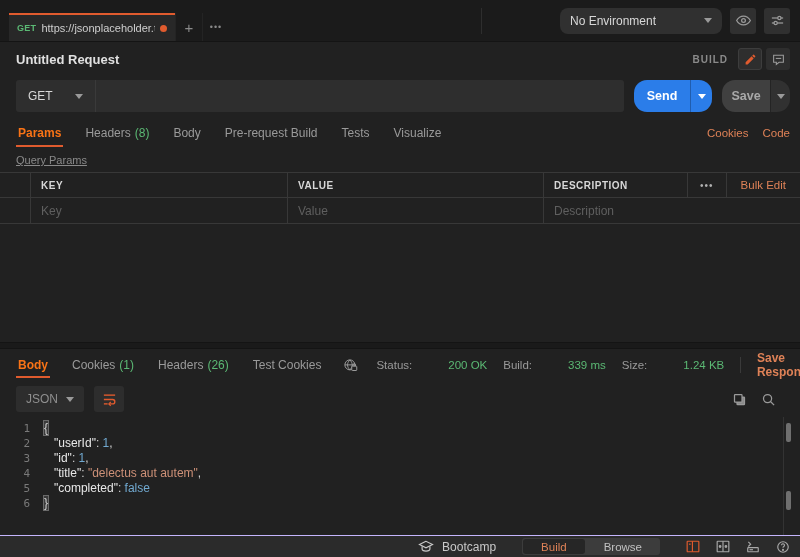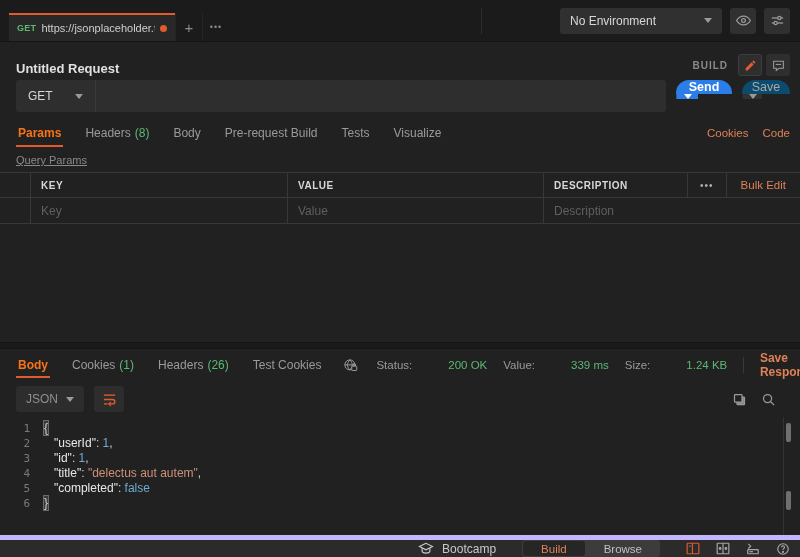--- a/index.html
+++ b/index.html
@@ -15,43 +15,43 @@
   
   .tabstrip{height:42px;background:var(--bg-strip);display:flex;align-items:flex-end;flex-shrink:0;border-bottom:1px solid #141414;}
   .req-tab{width:166px;height:28px;background:#282828;border-top:2px solid var(--accent);margin-left:9px;display:flex;align-items:center;gap:5px;padding:0 8px;cursor:pointer;}
   .req-tab .method{color:var(--green);font-size:9px;font-weight:bold;letter-spacing:.3px;flex-shrink:0;}
   .req-tab .t-title{color:#cfcfcf;font-size:11px;white-space:nowrap;overflow:hidden;}
   .dot{width:7px;height:7px;border-radius:50%;background:var(--accent);flex-shrink:0;}
   .tab-btn{width:27px;height:28px;display:flex;align-items:center;justify-content:center;color:#8a8a8a;font-size:15px;border-left:1px solid #242424;cursor:pointer;}
   .tab-btn.dots{font-size:9px;letter-spacing:1px;}
   .strip-right{margin-left:auto;align-self:center;display:flex;align-items:center;gap:8px;padding-right:10px;}
   .strip-divider{width:1px;height:26px;background:#2e2e2e;margin-right:70px;}
-  .env-select{width:162px;height:26px;background:#303030;border-radius:3px;display:flex;align-items:center;justify-content:space-between;padding:0 10px;color:#d8d8d8;font-size:12px;cursor:pointer;}
+  .env-select{width:162px;height:26px;background:#303030;border-radius:8px;display:flex;align-items:center;justify-content:space-between;padding:0 10px;color:#d8d8d8;font-size:12px;cursor:pointer;}
   .icon-btn{width:26px;height:26px;background:#303030;border-radius:3px;display:flex;align-items:center;justify-content:center;color:#9a9a9a;cursor:pointer;}
   .caret{width:0;height:0;border-left:4px solid transparent;border-right:4px solid transparent;border-top:5px solid #9a9a9a;display:inline-block;}
 
   
-  .req-header{height:34px;display:flex;align-items:flex-end;padding:0 10px 0 16px;flex-shrink:0;}
+  .req-header{height:34px;display:flex;align-items:center;padding:0 10px 0 16px;flex-shrink:0;}
   .req-title{font-weight:bold;font-size:13px;color:#e0e0e0;}
   .req-header .right{margin-left:auto;display:flex;align-items:center;gap:10px;}
   .build-label{color:#8a8a8a;font-size:10px;font-weight:bold;letter-spacing:1px;}
   .mini-btn{width:24px;height:22px;border-radius:3px;display:flex;align-items:center;justify-content:center;cursor:pointer;}
   .mini-btn.edit{background:#2e2e2e;border:1px solid #3d3d3d;color:var(--accent);}
   .mini-btn.comment{background:#2e2e2e;color:#9a9a9a;}
 
   
   .url-row{height:40px;display:flex;align-items:center;padding:0 10px 0 16px;gap:10px;flex-shrink:0;}
   .url-box{flex:1;height:32px;background:var(--bg-box);border-radius:3px;display:flex;align-items:center;}
   .method-select{width:80px;height:100%;display:flex;align-items:center;justify-content:space-between;padding:0 12px;color:#d8d8d8;cursor:pointer;border-right:1px solid #3a3a3a;flex-shrink:0;}
   .url-input{flex:1;height:100%;background:transparent;border:none;outline:none;color:#d0d0d0;font-size:12px;padding:0 12px;font-family:"Liberation Sans","DejaVu Sans",sans-serif;}
-  .split-btn{height:32px;display:flex;border-radius:13px;overflow:hidden;flex-shrink:0;cursor:pointer;flex-direction:column;}
+  .split-btn{height:32px;display:flex;border-radius:13px;overflow:hidden;flex-shrink:0;cursor:pointer;}
   .send .main{background:var(--blue);color:#fff;font-weight:bold;font-size:12.5px;display:flex;align-items:center;justify-content:center;width:56px;}
   .send .arrow{background:var(--blue);border-left:1px solid rgba(0,0,0,.25);width:22px;display:flex;align-items:center;justify-content:center;}
   .send .arrow .caret{border-top-color:#fff;}
-  .save .main{background:#0c4a6e;color:#a8a8a8;font-weight:normal;font-size:12.5px;display:flex;align-items:center;justify-content:center;width:48px;}
+  .save .main{background:#404040;color:#a8a8a8;font-weight:bold;font-size:12.5px;display:flex;align-items:center;justify-content:center;width:48px;}
   .save .arrow{background:#313131;border-left:1px solid #242424;width:20px;display:flex;align-items:center;justify-content:center;}
 
   
   .tabs-row{height:34px;display:flex;align-items:stretch;padding:0 10px 0 16px;flex-shrink:0;}
   .tabs-row .tab{display:flex;align-items:center;gap:4px;padding:0 2px;margin-right:20px;color:var(--txt-dim);cursor:pointer;position:relative;font-size:12px;white-space:nowrap;}
   .tabs-row .tab.active{color:#f97316;font-weight:bold;}
   .tabs-row .tab.active::after{content:"";position:absolute;left:0;right:0;bottom:3px;height:2px;background:var(--accent);}
   .tabs-row .count{color:var(--green);}
   .tabs-row .right-links{margin-left:auto;display:flex;align-items:center;gap:14px;}
   .link{color:var(--link);font-size:11.5px;cursor:pointer;}
@@ -105,21 +105,21 @@
   .tok-str{color:var(--str);}
   .tok-bool{color:var(--num);}
   .tok-punct{color:#d0d0d0;}
   .tok-brace{color:#d0d0d0;background:#3a3a3a;outline:1px solid #6a6a6a;}
   .code-scroll{position:absolute;right:10px;top:0;bottom:0;width:7px;border-left:1px solid #333;}
   .thumb{position:absolute;left:2px;width:5px;background:#6f6f6f;border-radius:2px;}
   .thumb.one{top:6px;height:19px;}
   .thumb.two{top:74px;height:19px;}
 
   
-  .statusbar{height:22px;background:#2b2b2b;border-top:5px solid #c4b5fd;display:flex;align-items:center;justify-content:flex-end;gap:26px;padding:0 10px;flex-shrink:0;}
+  .statusbar{height:22px;background:#2b2b2b;border-top:1px solid #c4b5fd;display:flex;align-items:center;justify-content:flex-end;gap:26px;padding:0 10px;flex-shrink:0;}
   .bootcamp{display:flex;align-items:center;gap:8px;color:#c9c9c9;font-size:12px;cursor:pointer;}
   .bb-seg{display:flex;background:#3c3c3c;border-radius:3px;height:17px;align-items:stretch;overflow:hidden;font-size:11.5px;}
   .bb-seg .bb{padding:0 18px;display:flex;align-items:center;cursor:pointer;}
   .bb-seg .bb.build{background:#262626;color:var(--link);border-radius:3px;margin:1px;}
   .bb-seg .bb.browse{color:#c0c0c0;}
   .foot-icons{display:flex;align-items:center;gap:16px;}
   .f-icon{display:flex;cursor:pointer;color:#a8a8a8;}
   .f-icon.orange{color:var(--accent);}
 
   svg{display:block;}
@@ -286,21 +286,21 @@
             <path d="M3 11h16M11 3c-5 5.5-5 10.5 0 16M11 3c5 5.5 5 10.5 0 16"></path>
             <rect x="14" y="13" width="8" height="7" rx="1" fill="#212121" stroke="#9a9a9a"></rect>
             <path d="M16 13v-2a2 2 0 0 1 4 0v2"></path>
           </svg>
       </span>
       <span class="meta-pair">
           <span>Status:</span>
           <span class="v">200 OK</span>
         </span>
       <span class="meta-pair">
-          <span>Value:</span>
+          <span>Build:</span>
           <span class="v">339 ms</span>
         </span>
       <span class="meta-pair">
           <span>Size:</span>
           <span class="v">1.24 KB</span>
         </span>
       <span class="v-div"></span>
       <span class="save-resp">
           <span>Save Response</span>
           <span class="caret"></span>

